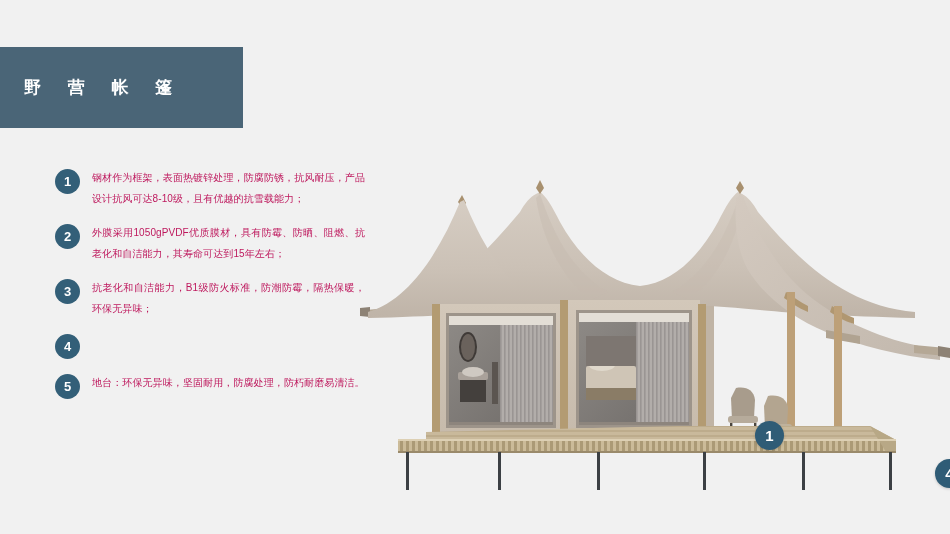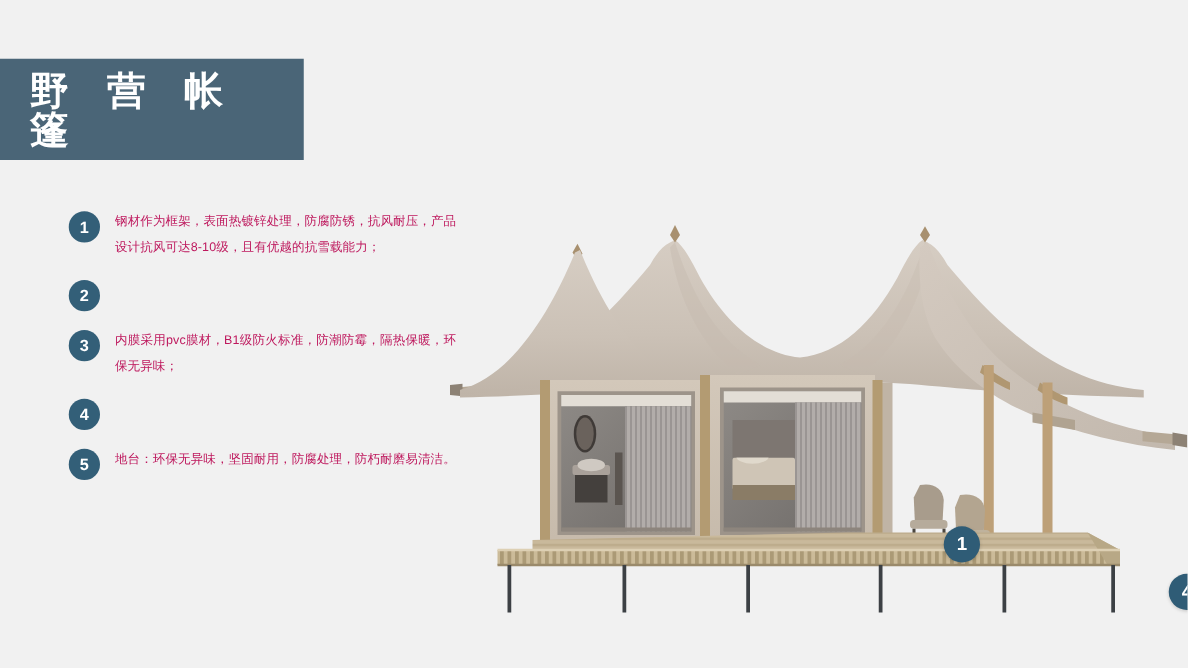--- a/index.html
+++ b/index.html
@@ -20,21 +20,21 @@
     top: 47px;
     width: 243px;
     height: 81px;
     background: #4a6577;
     display: flex;
     align-items: center;
     padding-left: 24px;
   }
   #title-text {
     color: #ffffff;
-    font-size: 31px;
+    font-size: 17px;
     font-weight: bold;
     letter-spacing: 11px;
     line-height: 1;
   }
 
   
   #feature-list {
     position: absolute;
     left: 55px;
     top: 168px;
@@ -130,25 +130,26 @@
 
 <div id="feature-list">
 
   <div class="feature-item">
     <div class="feature-badge">1</div>
     <div class="feature-text">钢材作为框架，表面热镀锌处理，防腐防锈，抗风耐压，产品设计抗风可达8-10级，且有优越的抗雪载能力；</div>
   </div>
 
   <div class="feature-item">
     <div class="feature-badge">2</div>
+    <div class="feature-text">外膜采用1050gPVDF优质膜材，具有防霉、防晒、阻燃、抗老化和自洁能力，其寿命可达到15年左右；</div>
   </div>
 
   <div class="feature-item">
     <div class="feature-badge">3</div>
-    <div class="feature-text">内膜采用pvc膜材，B1级防火标准，防潮防霉，隔热保暖，环保无异味；</div>
+    <div class="feature-text">抗老化和自洁能力，B1级防火标准，防潮防霉，隔热保暖，环保无异味；</div>
   </div>
 
   <div class="feature-item">
     <div class="feature-badge">4</div>
   </div>
 
   <div class="feature-item">
     <div class="feature-badge">5</div>
     <div class="feature-text">地台：环保无异味，坚固耐用，防腐处理，防朽耐磨易清洁。</div>
   </div>

